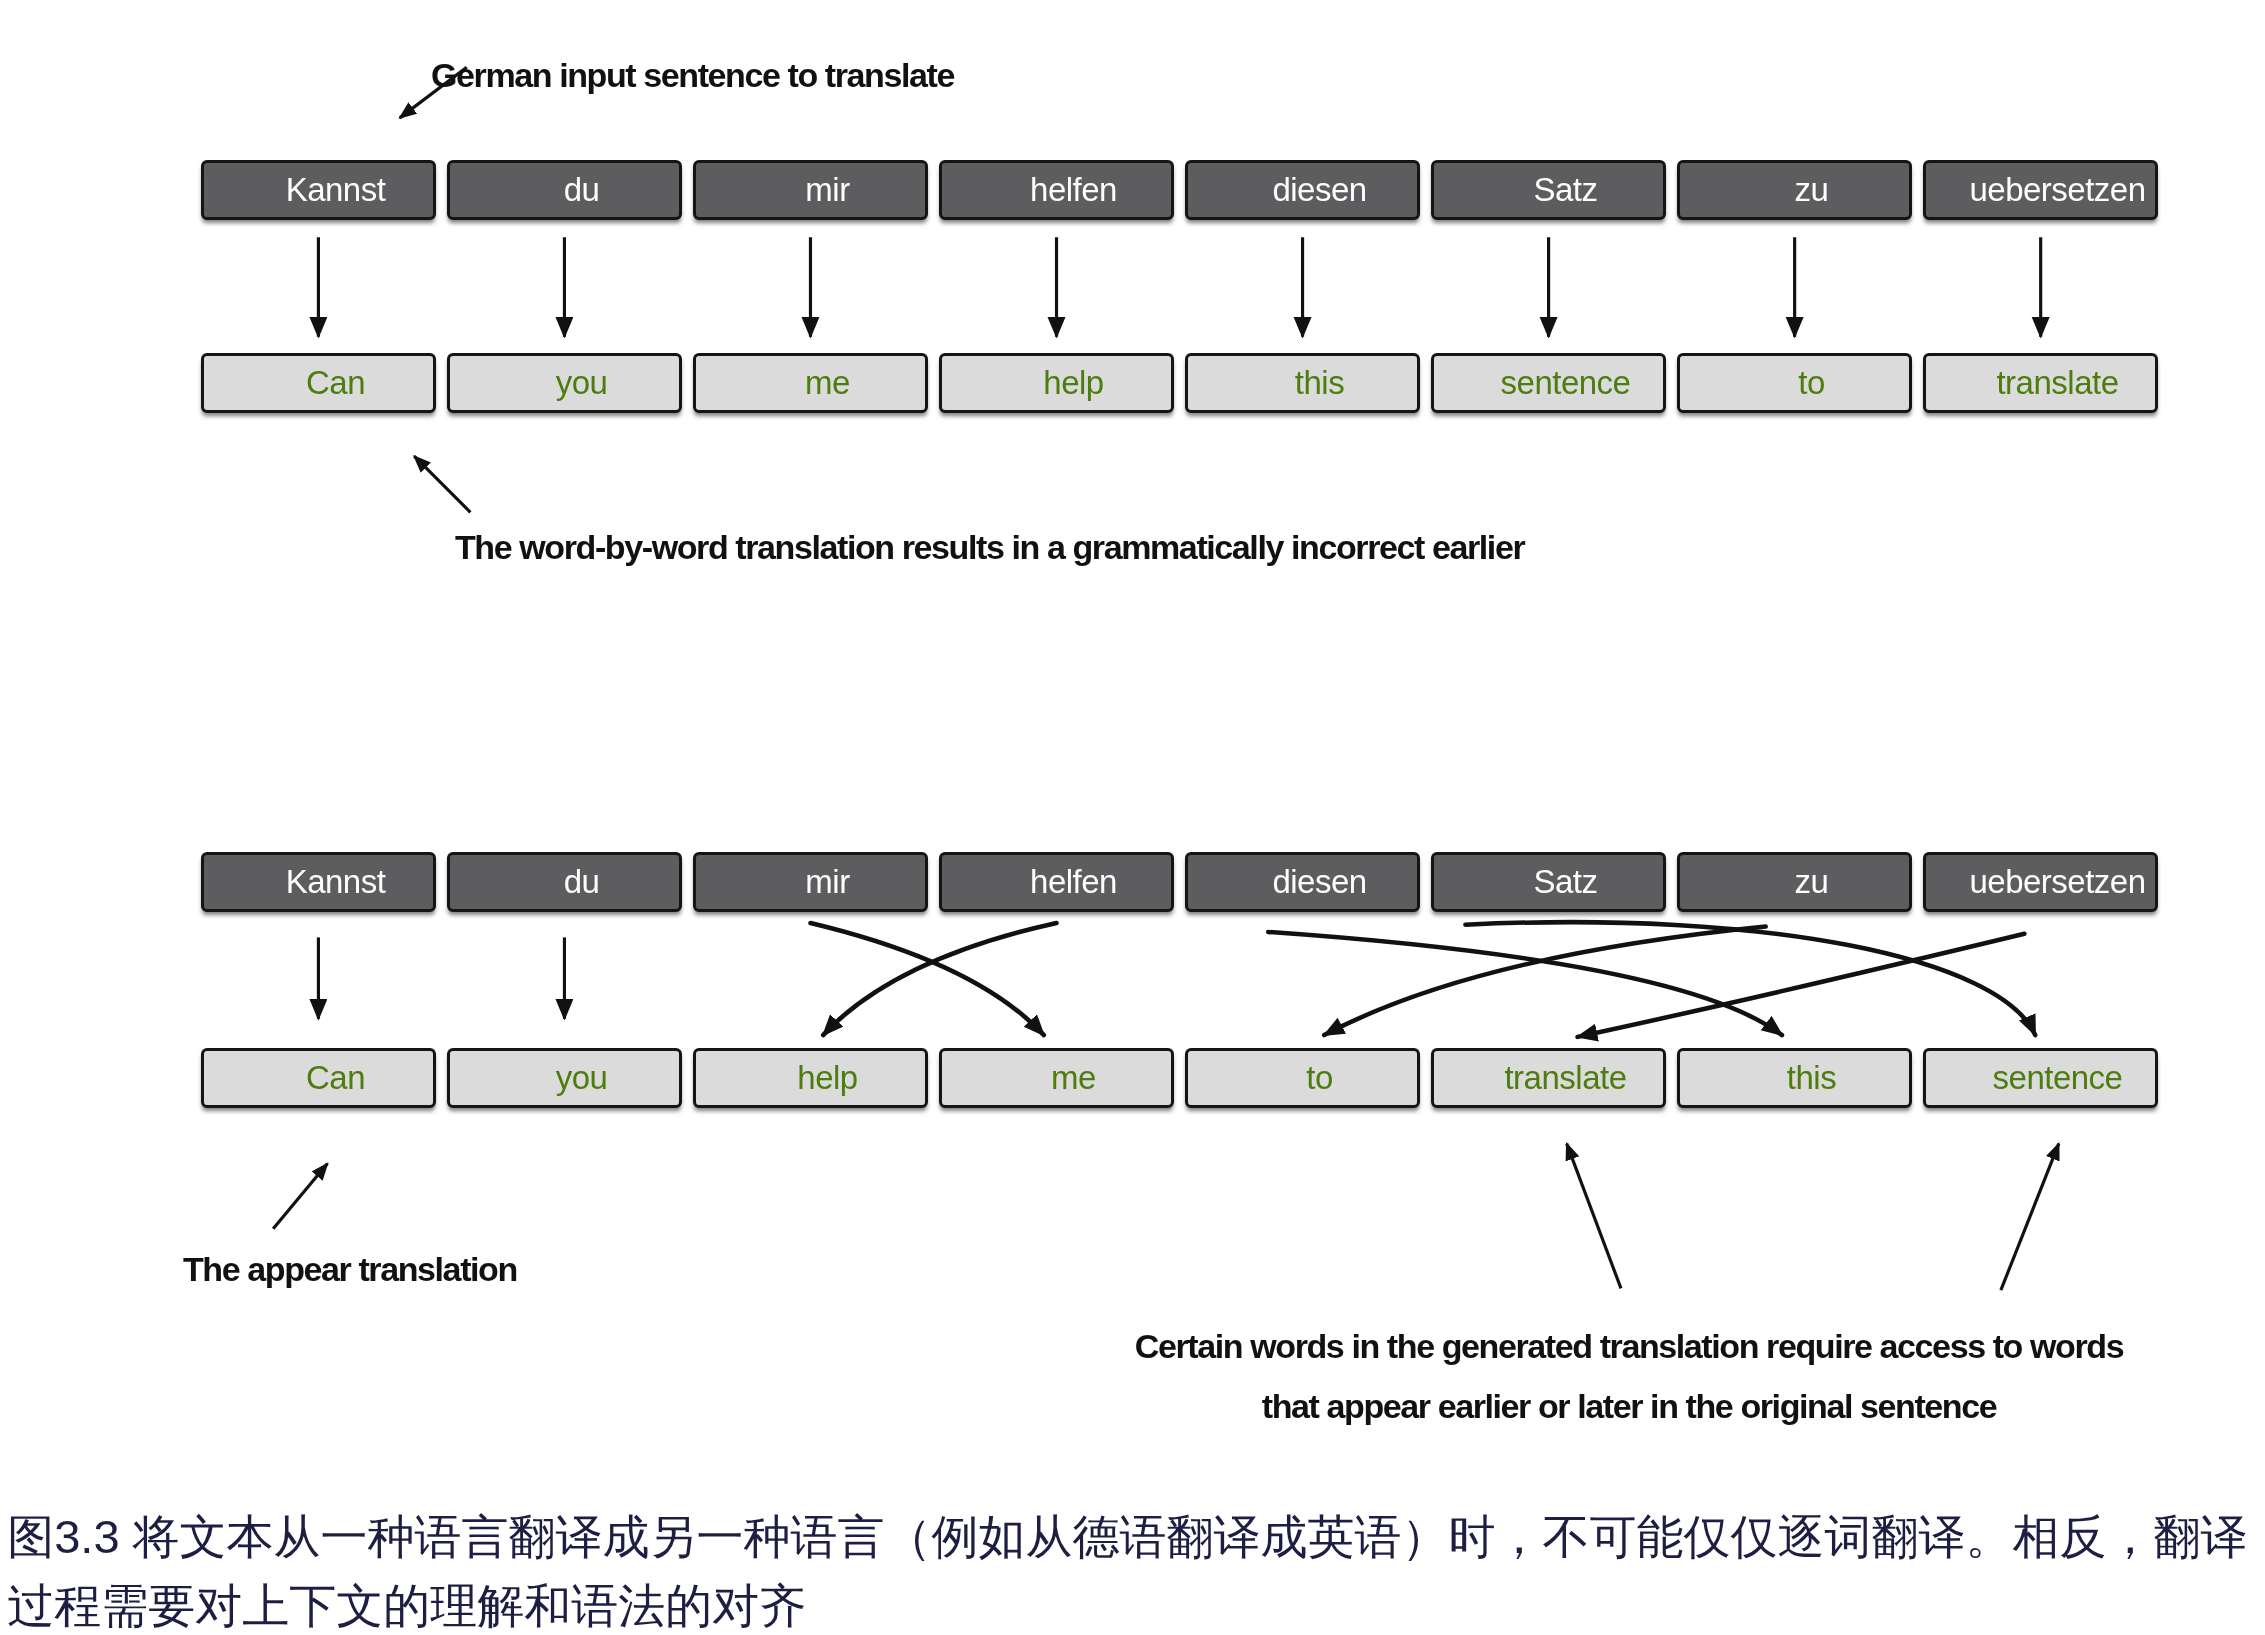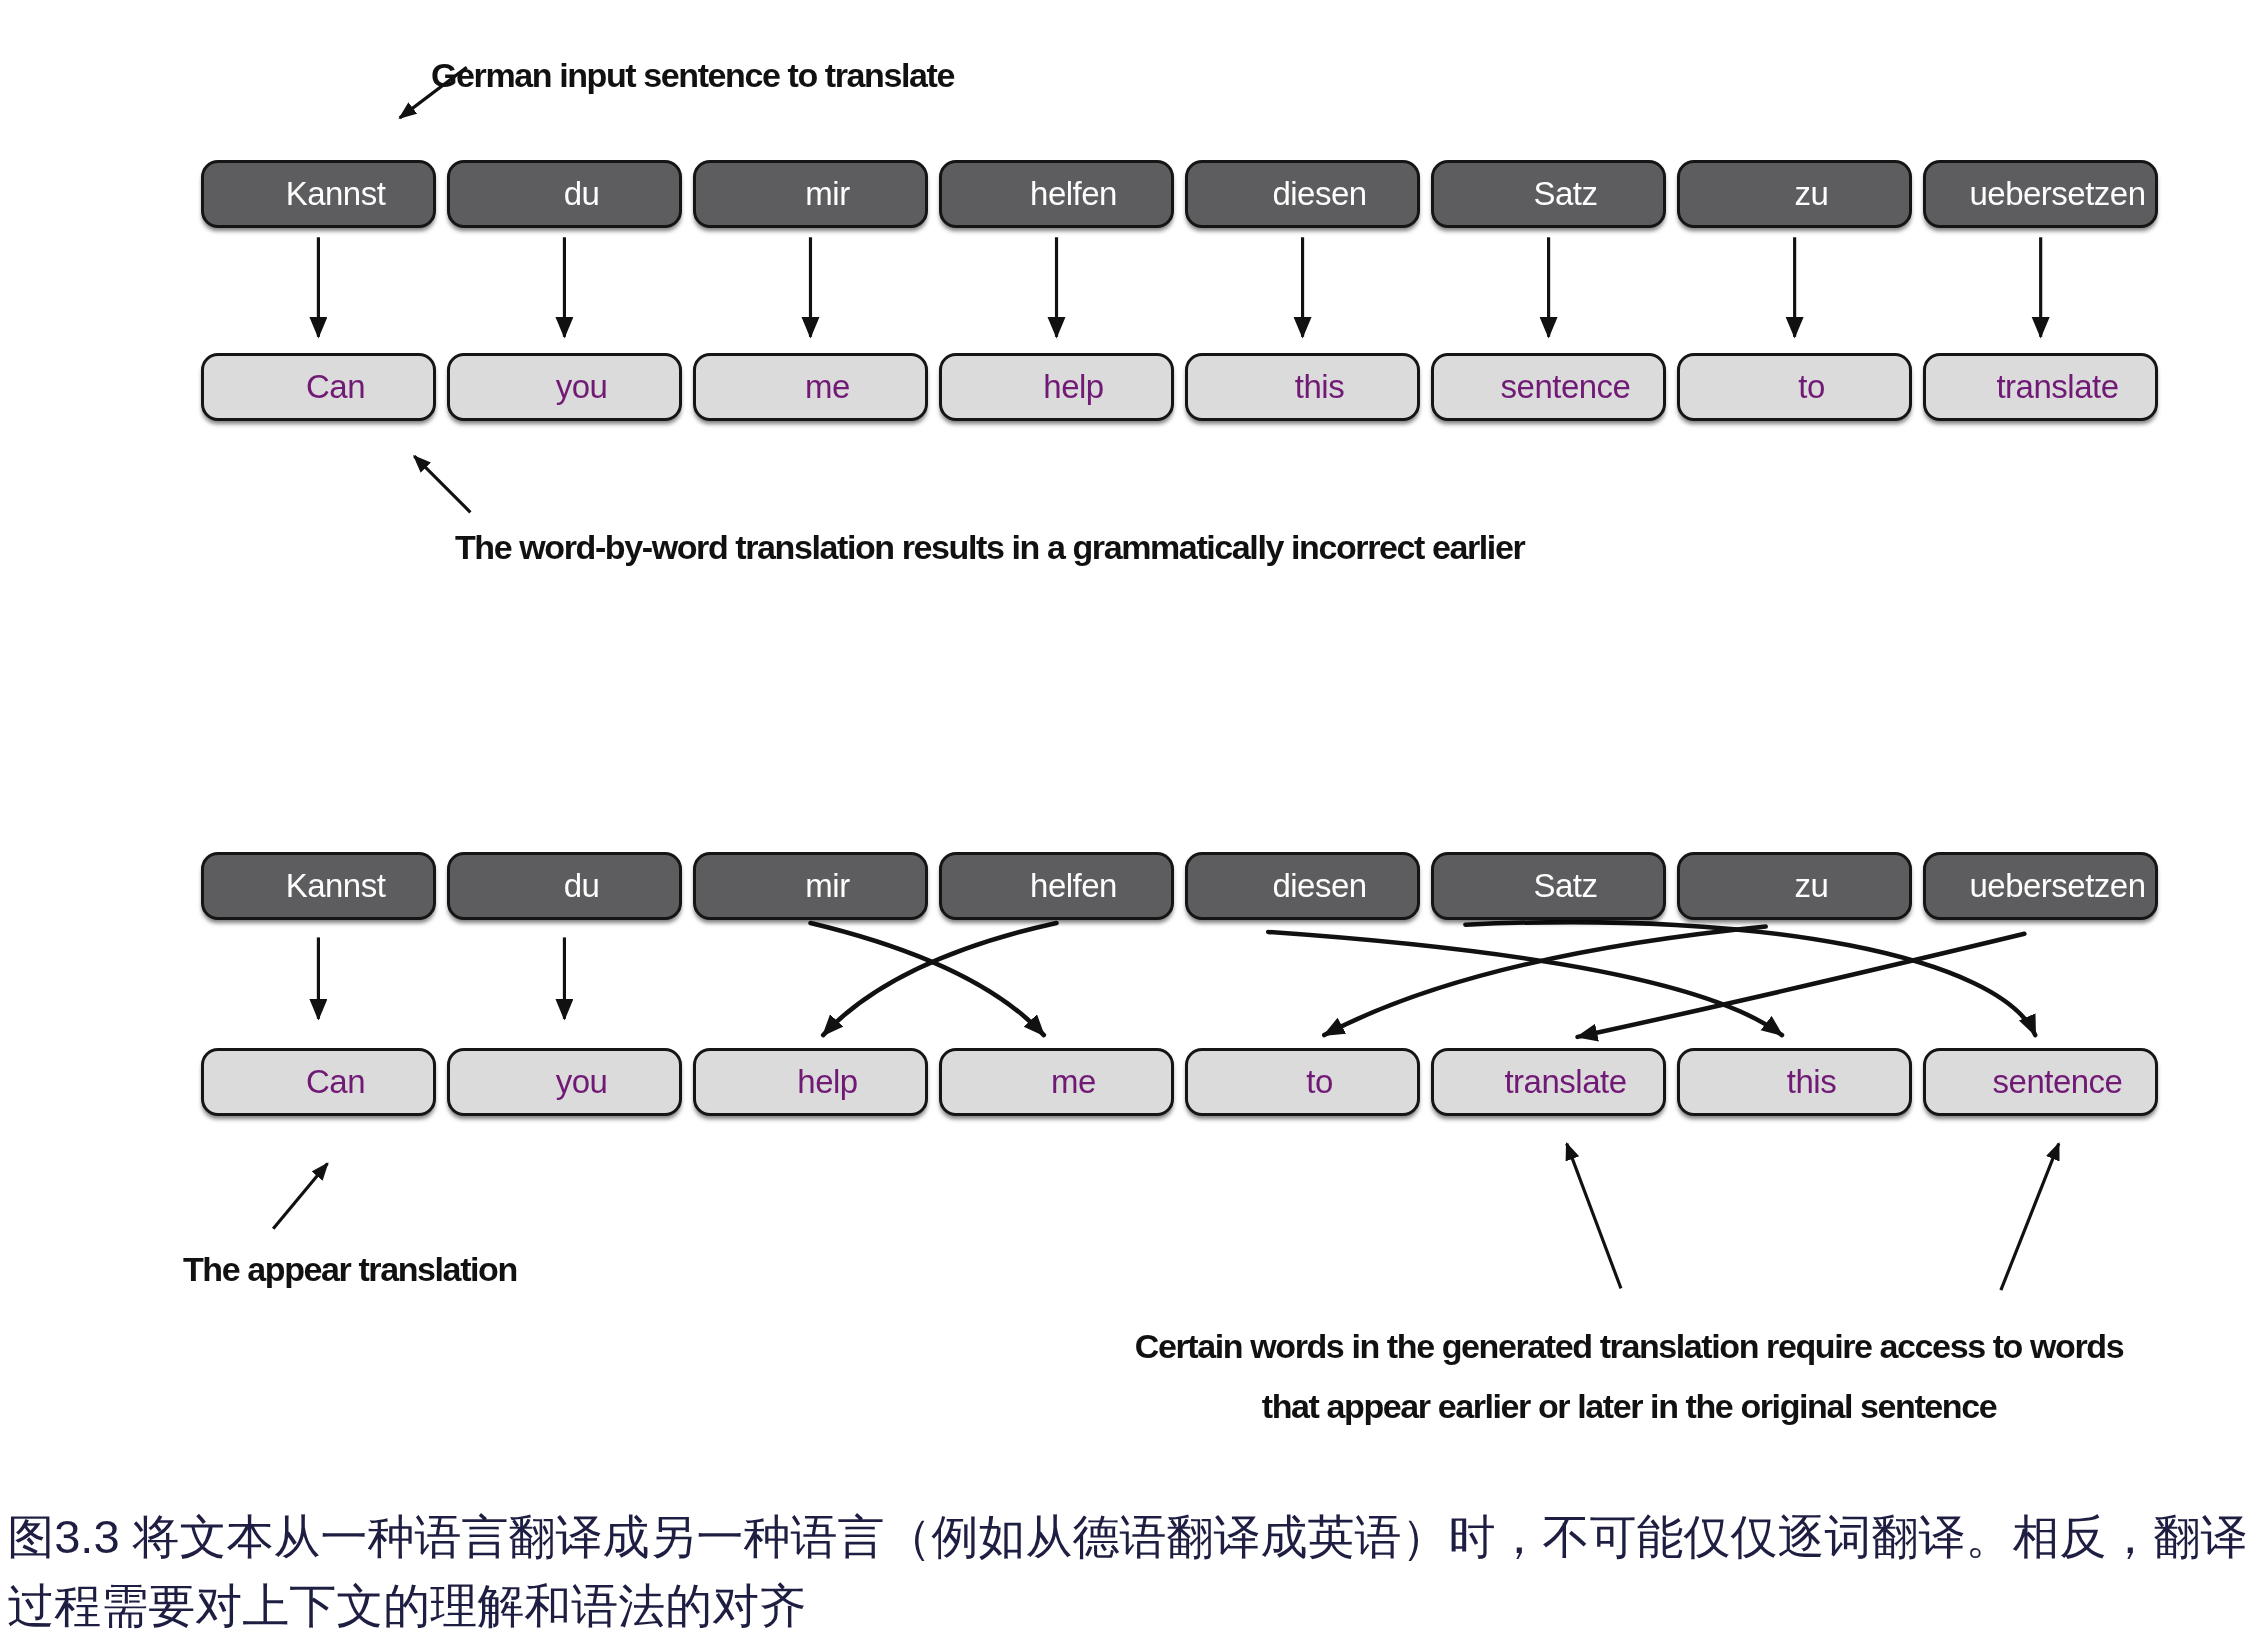--- a/index.html
+++ b/index.html
@@ -3,29 +3,29 @@
 <meta charset="utf-8">
 <style>
   html,body{margin:0;padding:0;background:#ffffff;}
   #canvas{
     position:relative;width:2265px;height:1636px;background:#ffffff;overflow:hidden;
     font-family:"Liberation Sans",sans-serif;
   }
   .arrows{position:absolute;left:0;top:0;width:2265px;height:1636px;z-index:1;}
   .row{position:absolute;left:201px;width:1958px;display:flex;gap:11px;z-index:2;}
   .pill{
-    width:235px;height:68px;box-sizing:border-box;flex:0 0 235px;
+    width:235px;height:60px;box-sizing:border-box;flex:0 0 235px;
     display:flex;align-items:center;justify-content:center;
-    border:3.6px solid #151515;border-radius:17px;
+    border:3.6px solid #151515;border-radius:6px;
     font-size:33px;letter-spacing:-0.5px;
     box-shadow:0 4.5px 4.5px -1.8px rgba(0,0,0,0.5);
     padding-left:34px;
   }
   .pill.dark{background:#5d5d5f;color:#fdfdfd;}
-  .pill.light{background:#dbdbdb;color:#701a75;}
+  .pill.light{background:#dbdbdb;color:#4d7c0f;}
   .note{
     position:absolute;z-index:2;color:#111111;font-weight:bold;
     font-size:34px;letter-spacing:-1.4px;white-space:nowrap;
   }
   .note.center{text-align:center;white-space:normal;line-height:60px;}
   .caption{
     position:absolute;left:7.2px;top:1502px;width:2254px;z-index:2;
     color:#1e1e42;font-size:47px;line-height:69px;letter-spacing:0;
     font-family:"Liberation Sans",sans-serif;
   }

